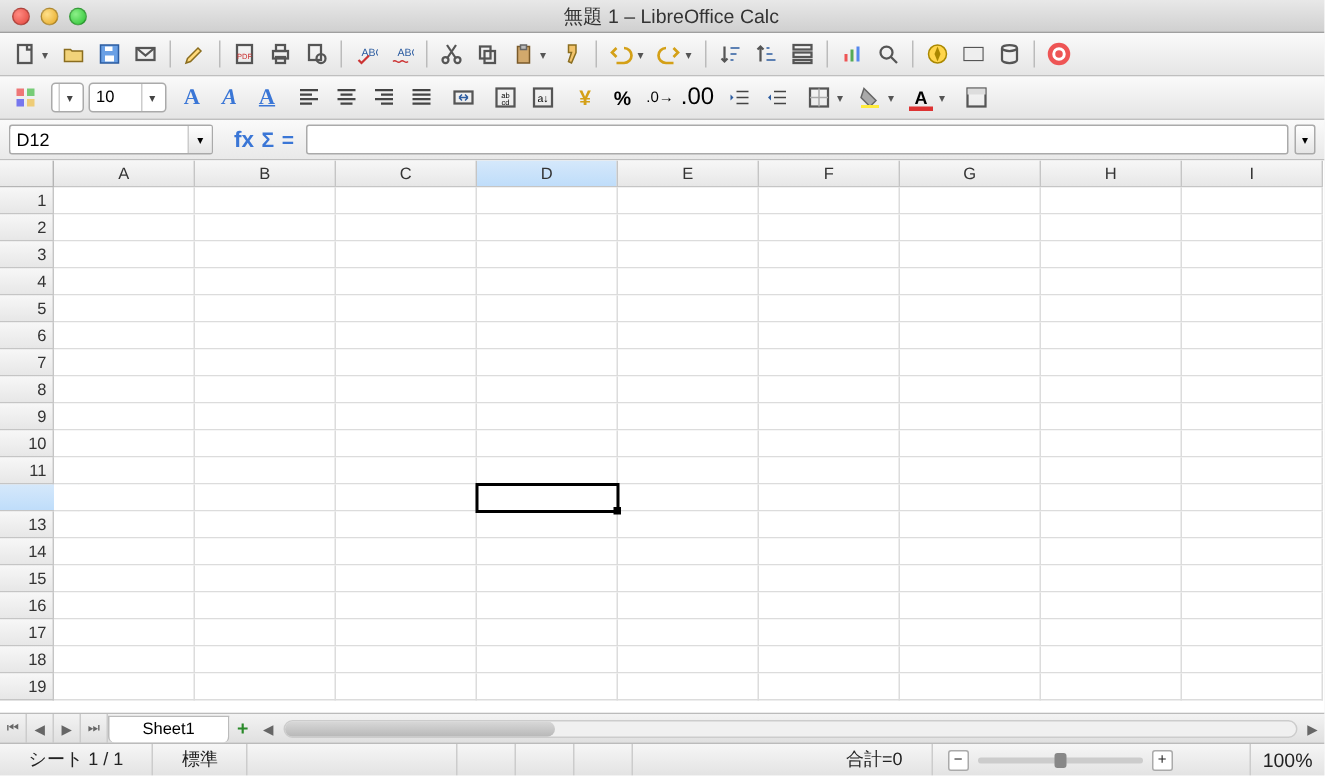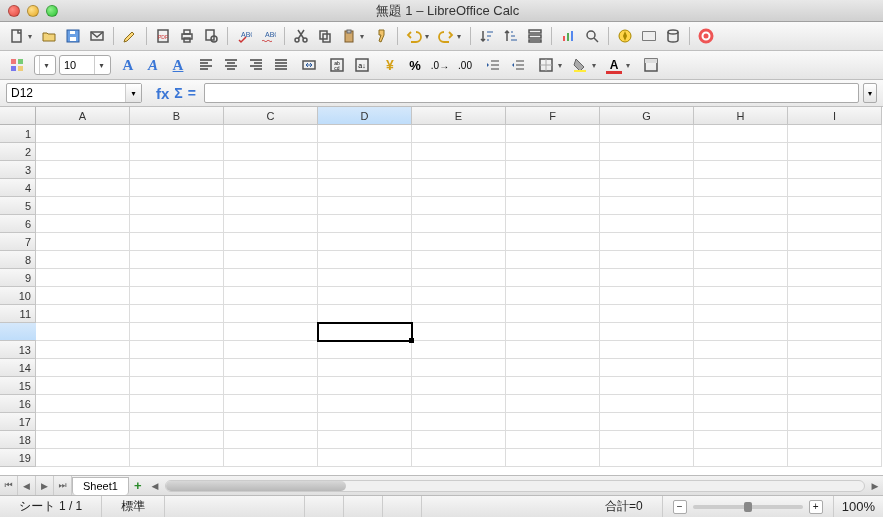--- a/index.html
+++ b/index.html
@@ -96,39 +96,39 @@
 .cell.active { outline:2px solid #000; outline-offset:-1px; z-index:2;}
 .cell.active::after{ content:""; position:absolute; right:-3px; bottom:-3px; width:5px; height:5px; background:#000;}
 
 .sheet-tabs {
   height:20px; background:linear-gradient(#f3f3f3,#e0e0e0);
   border-top:1px solid #bbb;
   display:flex; align-items:stretch;
 }
 .nav-btns{display:flex;}
 .nav-btn{ width:18px; display:flex;align-items:center;justify-content:center;border-right:1px solid #ccc; cursor:pointer; font-size:9px; color:#666;}
-.sheet-tab{ background:#fff; border:1px solid #bbb; border-bottom:none; border-radius:0 0 4px 4px; padding:2px 10px; font-size:11px; margin-top:1px; cursor:pointer;}
+.sheet-tab{ background:#fff; border:1px solid #bbb; border-bottom:none; border-radius:0 0 4px 4px; padding:2px 22px; font-size:11px; margin-top:1px; cursor:pointer;}
 .add-sheet{ width:18px; display:flex;align-items:center;justify-content:center; color:#2a8a2a; font-weight:bold; cursor:pointer; font-size:13px;}
 .hscroll{ flex:1; display:flex; align-items:center; padding:0 2px;}
 .hscroll .track{ flex:1; height:12px; background:#f0f0f0; border:1px solid #ccc; border-radius:6px; position:relative; margin:0 4px;}
 .hscroll .thumb{ position:absolute; left:0; width:180px; height:100%; background:linear-gradient(#d8d8d8,#b8b8b8); border-radius:6px;}
 .hscroll .arrow{ width:12px;height:12px;font-size:9px;color:#666;display:flex;align-items:center;justify-content:center;cursor:pointer;}
 
 .statusbar{
   height:22px; background:linear-gradient(#f6f6f6,#e3e3e3);
   border-top:1px solid #bbb;
   display:flex; align-items:center; font-size:12px; color:#222;
 }
 .statusbar .seg{ padding:0 19px; border-right:1px solid #ccc; height:100%; display:flex; align-items:center;}
 .statusbar .seg.wide{flex:1;}
 .zoom{ display:flex; align-items:center; gap:6px; padding:0 10px;}
 .zoom .slider{ width:110px; height:4px; background:#ccc; border-radius:2px; position:relative;}
 .zoom .slider .knob{ position:absolute; left:50%; top:-3px; width:8px; height:10px; background:#888; border-radius:2px; transform:translateX(-50%);}
 .zoom .pm{ width:14px;height:14px;border:1px solid #aaa;border-radius:2px;display:flex;align-items:center;justify-content:center;cursor:pointer;font-size:10px;background:#fff;}
-.zoom-val{ padding:0 8px; border-left:1px solid #ccc; height:100%; display:flex;align-items:center;font-size:13px;}
+.zoom-val{ padding:0 8px; border-left:1px solid #ccc; height:100%; display:flex;align-items:center;font-size:13px;margin-left:41px;}
 
 .ico-stroke{stroke:#555;stroke-width:1.5;fill:none;}
 </style>
 </head>
 <body>
 
 <div class="titlebar">
   <div class="traffic-lights">
     <div class="dot red"></div>
     <div class="dot yellow"></div>
@@ -376,21 +376,21 @@
   <span class="tbtn">
       <span style="color:#d4a017;font-weight:bold;font-size:14px">¥</span>
     </span>
   <span class="tbtn">
       <span style="font-weight:bold;font-size:13px">%</span>
     </span>
   <span class="tbtn">
       <span style="font-size:10px">.0→</span>
     </span>
   <span class="tbtn">
-      <span style="font-size:10px">.00</span>
+      <span style="font-size:16px">.00</span>
     </span>
   <span class="sep"></span>
   <span class="tbtn">
       <svg viewBox="0 0 16 16">
         <path d="M6 4h8M6 8h8M6 12h8" stroke="#444"></path>
         <path d="M4 8l-2-2v4z" fill="#2c5ca0"></path>
       </svg>
     </span>
   <span class="tbtn">
       <svg viewBox="0 0 16 16">

